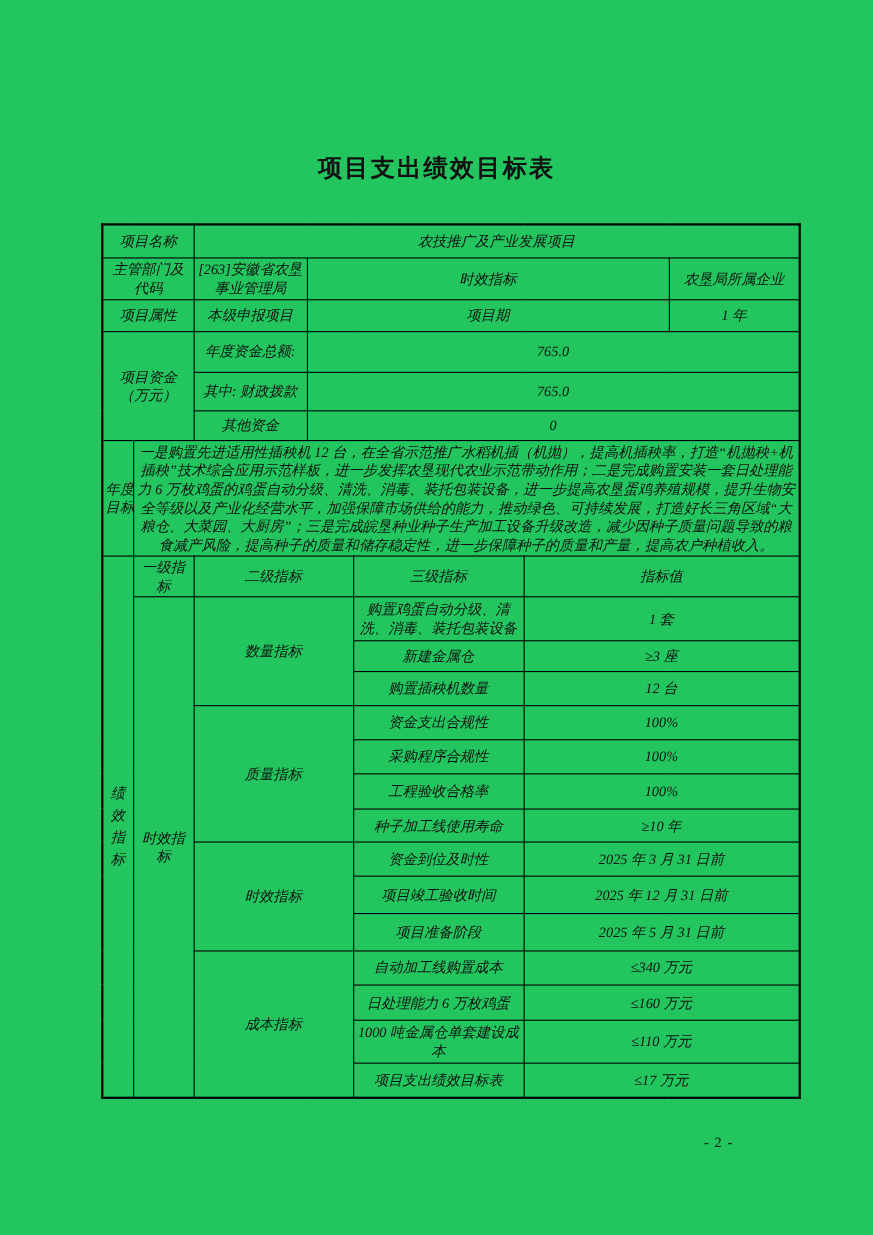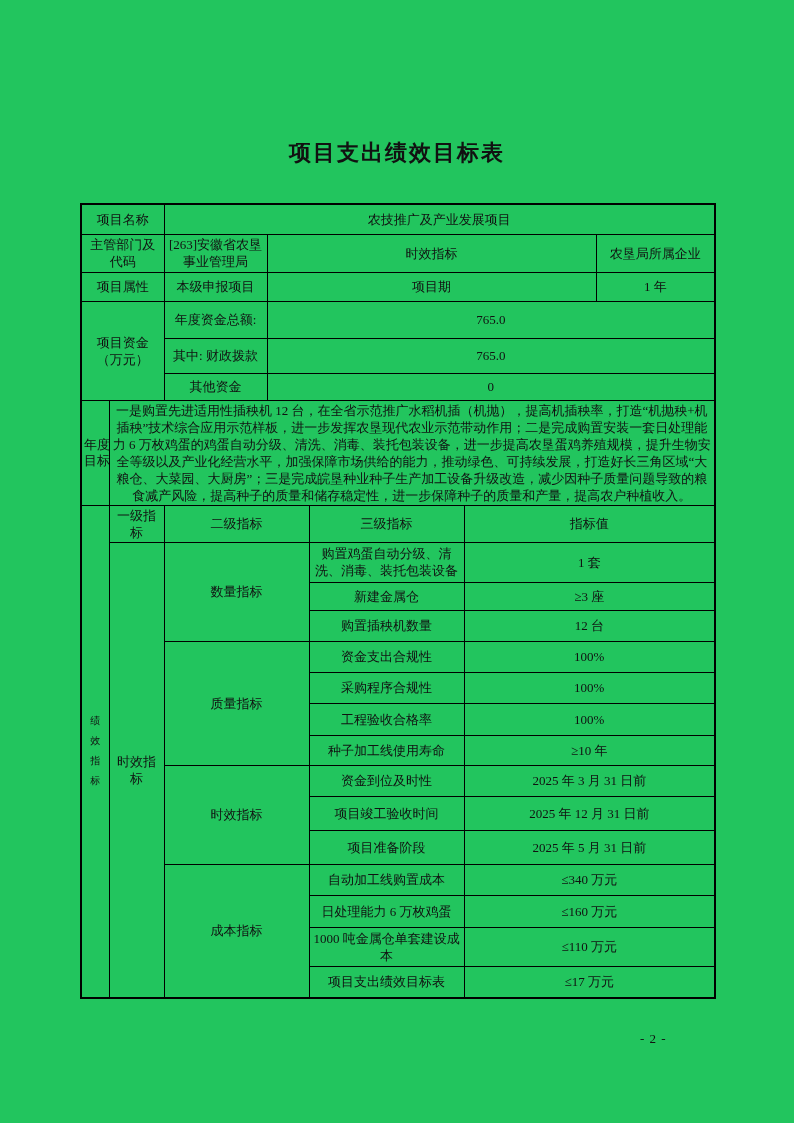--- a/index.html
+++ b/index.html
@@ -16,24 +16,25 @@
   .title{
     position:absolute;top:138px;left:0;width:794px;
     margin:0;text-align:center;
     font-size:22px;font-weight:bold;letter-spacing:2px;
   }
   .subtitle{
     position:absolute;top:182px;left:0;width:794px;
     text-align:center;font-size:13px;letter-spacing:1px;
   }
   table.doc{
-    position:absolute;left:80px;top:203px;
+    position:absolute;left:92px;top:203px;
     width:634px;table-layout:fixed;
     border-collapse:collapse;
     border:2px solid #000;
+    font-style:italic;
   }
   table.doc td{
     border:1px solid #000;
     text-align:center;vertical-align:middle;
     font-size:13px;line-height:17px;
     padding:1px 2px;
     overflow:hidden;
     word-break:break-word;
   }
   td.goal-text{
@@ -42,21 +43,21 @@
     font-size:13px;line-height:17.5px;
   }
   td.tight{padding:0;}
   .wrap2{
     display:inline-block;width:26px;
     font-size:13px;line-height:16px;
     word-break:break-all;
   }
   .vert{
     display:inline-block;width:14px;
-    font-size:10px;line-height:20px;
+    font-size:13px;line-height:20px;
     word-break:break-all;letter-spacing:0;
   }
   .footer{
     position:absolute;left:640px;top:1031px;
     font-size:13px;letter-spacing:1px;
   }
 </style>
 </head>
 <body>
 

